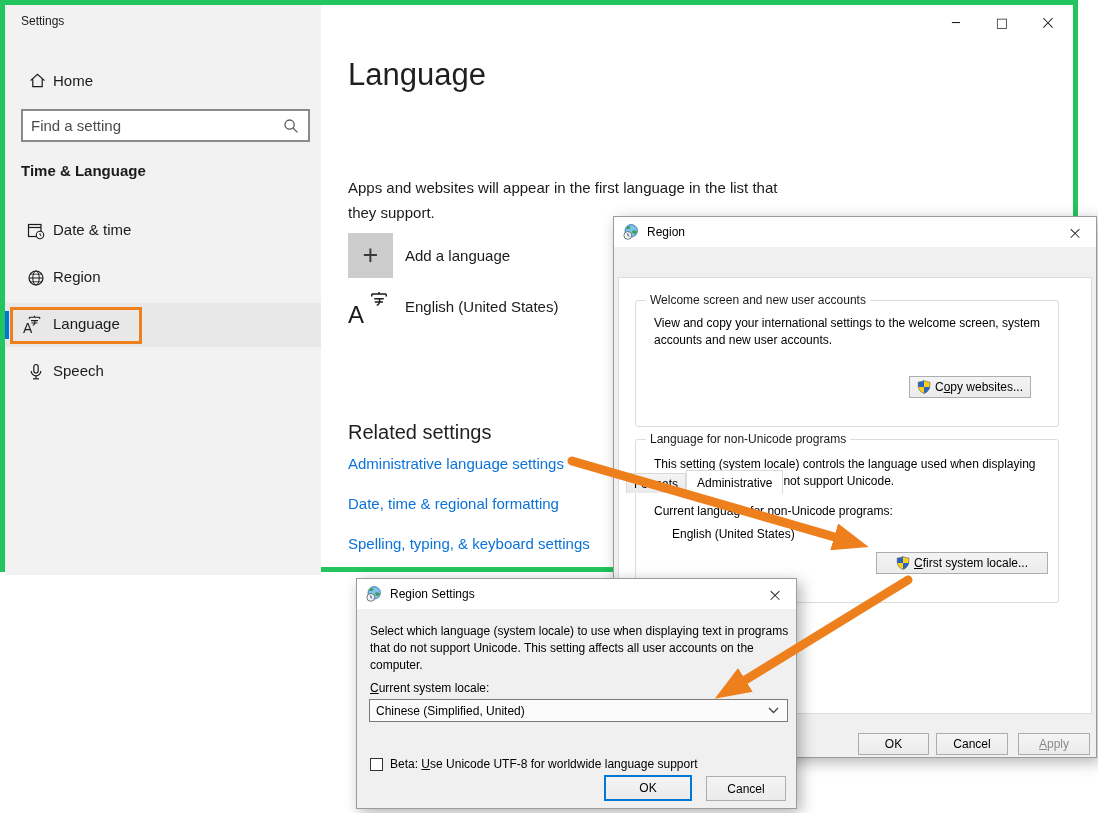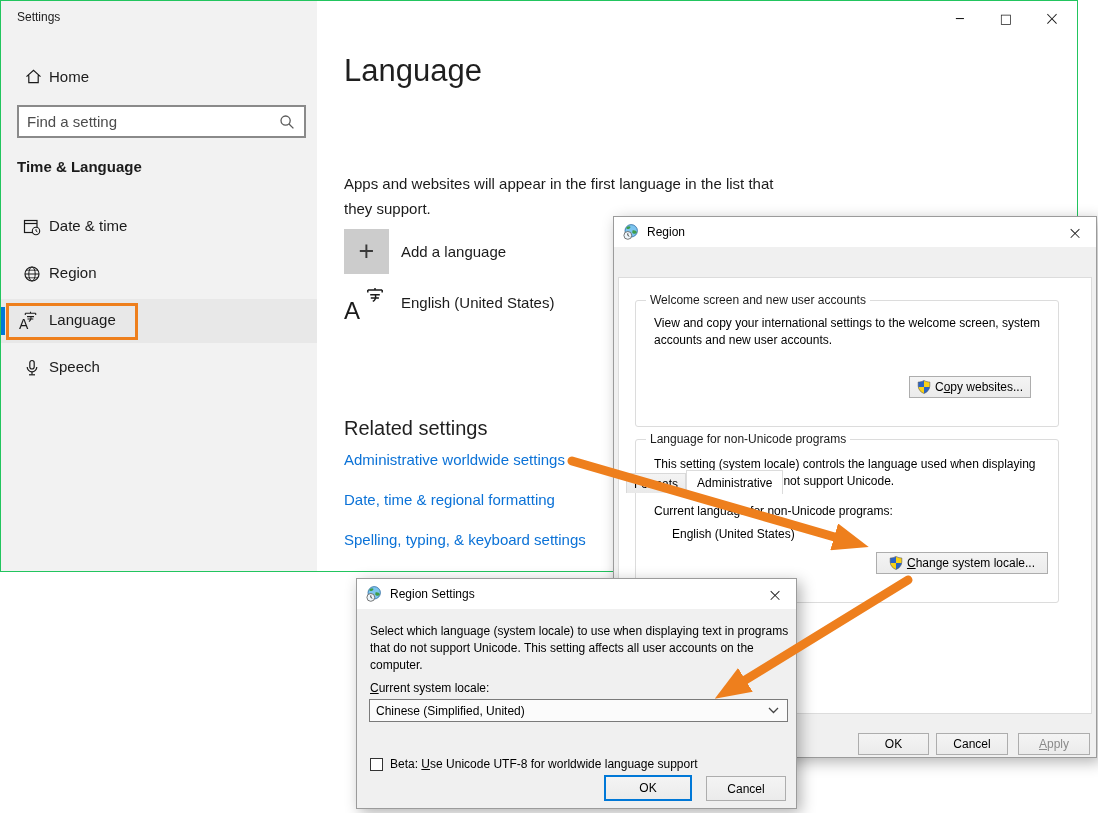--- a/index.html
+++ b/index.html
@@ -5,21 +5,21 @@
   html,body{margin:0;padding:0;}
   body{
     width:1098px;height:813px;position:relative;overflow:hidden;
     background:#ffffff;font-family:"Liberation Sans",sans-serif;color:#1b1b1b;
     -webkit-font-smoothing:antialiased;
   }
 
   
   .settings-window{
     position:absolute;left:0;top:0;width:1078px;height:572px;
-    background:#ffffff;border:1px solid #22c55e;box-sizing:border-box;z-index:1;
+    background:#ffffff;border:5px solid #22c55e;box-sizing:border-box;z-index:1;
   }
   .settings-title{position:absolute;left:16px;top:9px;font-size:12px;color:#1b1b1b;}
   .win-controls{position:absolute;top:0;right:2px;display:flex;z-index:3;}
   .win-btn{width:46px;height:34px;display:flex;align-items:center;justify-content:center;
     font-family:"DejaVu Sans",sans-serif;color:#1b1b1b;cursor:default;}
   .win-btn.min{font-size:13px;}
   .win-btn.max{font-size:13px;}
   .win-btn.cls{font-size:19px;font-weight:300;}
 
   .sidebar{position:absolute;left:0;top:0;width:316px;height:570px;background:#f2f2f2;}
@@ -215,21 +215,21 @@
     <span class="lang-glyph big">
       <span class="gA">A</span>
       <svg width="18" height="18" viewBox="0 0 12 12">
           <path d="M6 0.6 v1.3 M1.2 2 h9.6 M1.2 2 v1.6 M10.8 2 v1.6 M2.8 5.2 h6.4 M6.3 5.2 c0.4 2 0 3.6 -1.8 4.4 M3.2 7.4 h5.4" stroke="#1b1b1b" stroke-width="1" fill="none"></path>
         </svg>
     </span>
   </div>
   <div class="lang-item-label">English (United States)</div>
 
   <div class="sub-heading" style="top:416px;">Related settings</div>
-  <div class="link" style="top:450px;">Administrative worldwide settings</div>
+  <div class="link" style="top:450px;">Administrative language settings</div>
   <div class="link" style="top:490px;">Date, time &amp; regional formatting</div>
   <div class="link" style="top:530px;">Spelling, typing, &amp; keyboard settings</div>
 </div>
 
 <div class="dialog region-dialog">
   <div class="dlg-titlebar">
     <span class="dlg-icon">
       <svg width="16" height="16" viewBox="0 0 16 16">
           <circle cx="8.2" cy="6.8" r="6.2" fill="#7cc4ef" stroke="#2d6aa0" stroke-width="0.8"></circle>
           <path d="M3.2 4.2 C4.8 5.8 7 5 7.6 3 C6.4 1.6 4 2.4 3.2 4.2 Z" fill="#3f9e49"></path>
@@ -288,21 +288,21 @@
               </defs>
               <g clip-path="url(#sh2)">
                 <rect x="0" y="0" width="7" height="7" fill="#2a63c4"></rect>
                 <rect x="7" y="0" width="7" height="7" fill="#f8d115"></rect>
                 <rect x="0" y="7" width="7" height="7" fill="#f8d115"></rect>
                 <rect x="7" y="7" width="7" height="7" fill="#2a63c4"></rect>
               </g>
               <path d="M7 0.5 C5.2 1.5 3.1 2 1.2 2 L1.2 6 C1.2 9.8 4.1 12.4 7 13.5 C9.9 12.4 12.8 9.8 12.8 6 L12.8 2 C10.9 2 8.8 1.5 7 0.5 Z" fill="none" stroke="#58595b" stroke-width="0.6"></path>
             </svg>
         </span>
-        <span></span><span class="ak">C</span><span>hange system locale...</span>
+        <span></span><span class="ak">C</span><span>first system locale...</span>
       </div>
     </div>
   </div>
 
   <div class="w-btn" style="left:244px;top:516px;width:71px;height:22px;">OK</div>
   <div class="w-btn" style="left:322px;top:516px;width:72px;height:22px;">Cancel</div>
   <div class="w-btn disabled" style="left:404px;top:516px;width:72px;height:22px;"><span></span><span class="ak">A</span><span>pply</span></div>
 </div>
 
 <div class="dialog region-settings-dialog">

